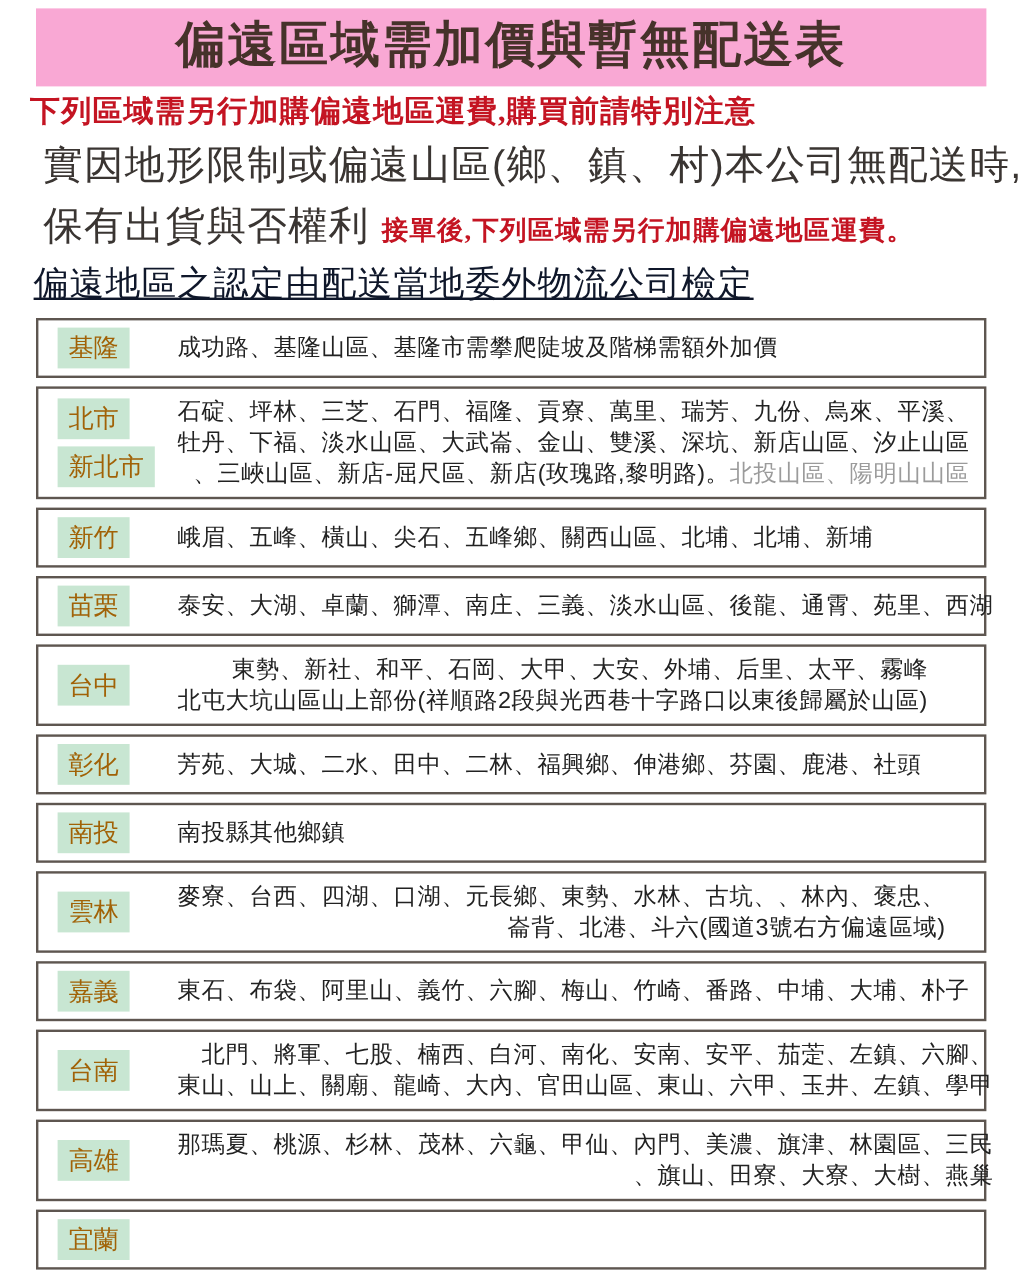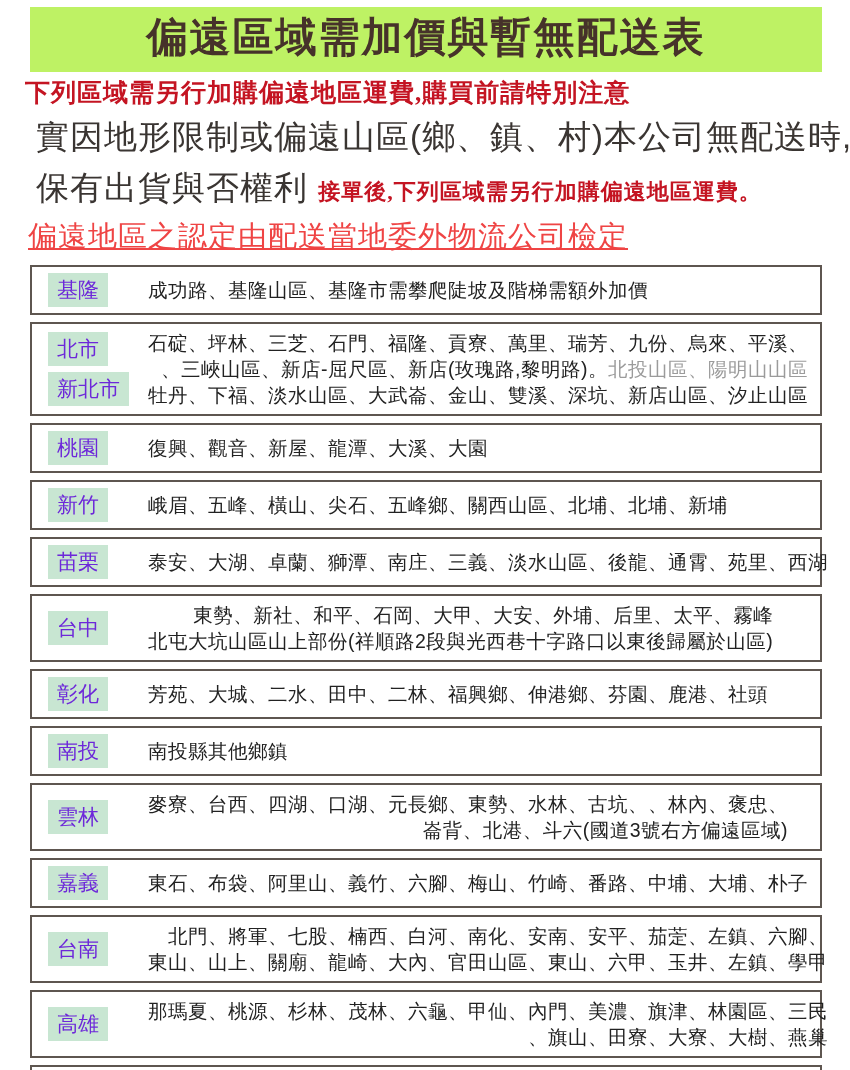--- a/index.html
+++ b/index.html
@@ -1,54 +1,54 @@
 <!DOCTYPE html>
 <html><head>
 <meta charset="utf-8">
 <style>
   html,body{margin:0;padding:0;}
   body{
     width:850px;height:1070px;background:#ffffff;overflow:hidden;
     font-family:"Liberation Sans","DejaVu Sans",sans-serif;
   }
   .title-band{
-    margin:7px 28px 0 30px;background:#bef264;text-align:center;
+    margin:7px 28px 0 30px;background:#f9a8d4;text-align:center;
     padding:3px 0 7px 0;
   }
   .title-band h1{
     margin:0;font-size:41px;font-weight:bold;color:#46322a;letter-spacing:2px;
   }
   .red-notice{
     margin:4px 0 0 25px;color:#c41422;font-weight:bold;font-size:25px;
     font-family:"Liberation Serif","DejaVu Serif",serif;letter-spacing:1px;
   }
   .big-line{
     margin:6px 0 0 36px;font-size:33px;color:#3a3532;letter-spacing:1px;white-space:nowrap;
   }
   .big-line .inline-red{
     font-size:22px;color:#c41422;font-weight:bold;
     font-family:"Liberation Serif","DejaVu Serif",serif;letter-spacing:1px;
   }
   .blue-line{
-    margin:6px 0 0 28px;font-size:29px;color:#ef4444;letter-spacing:1px;
+    margin:6px 0 0 28px;font-size:29px;color:#0f172a;letter-spacing:1px;
     text-decoration:underline;white-space:nowrap;
   }
   .rows{
     margin:8px 28px 0 30px;display:flex;flex-direction:column;gap:7px;
   }
   .row{
     border:2px solid #5e5650;background:#ffffff;display:flex;align-items:center;
     padding:6px 8px;gap:14px;
   }
   .labels{
     display:flex;flex-direction:column;gap:6px;align-items:flex-start;
     min-width:86px;padding-left:8px;flex:0 0 86px;
   }
   .label{
-    background:#c8e6d2;color:#6d28d9;font-size:21px;padding:3px 9px;white-space:nowrap;
+    background:#c8e6d2;color:#a16207;font-size:21px;padding:3px 9px;white-space:nowrap;
   }
   .content{
     font-size:19.5px;color:#222222;line-height:26px;letter-spacing:0.5px;
   }
   .content .line{white-space:nowrap;text-align:right;}
   .content .gray{color:#9b9b9b;}
 </style>
 </head>
 <body>
 
@@ -73,30 +73,22 @@
         <div class="line"><span>成功路、基隆山區、基隆市需攀爬陡坡及階梯需額外加價</span></div>
       </div>
     </div>
     <div class="row">
       <div class="labels">
         <div class="label">北市</div>
         <div class="label">新北市</div>
       </div>
       <div class="content">
         <div class="line"><span>石碇、坪林、三芝、石門、福隆、貢寮、萬里、瑞芳、九份、烏來、平溪、</span></div>
+        <div class="line"><span>牡丹、下福、淡水山區、大武崙、金山、雙溪、深坑、新店山區、汐止山區</span></div>
         <div class="line"><span>、三峽山區、新店-屈尺區、新店(玫瑰路,黎明路)。</span><span class="gray">北投山區、陽明山山區</span></div>
-        <div class="line"><span>牡丹、下福、淡水山區、大武崙、金山、雙溪、深坑、新店山區、汐止山區</span></div>
-      </div>
-    </div>
-    <div class="row">
-      <div class="labels">
-        <div class="label">桃園</div>
-      </div>
-      <div class="content">
-        <div class="line"><span>復興、觀音、新屋、龍潭、大溪、大園</span></div>
       </div>
     </div>
     <div class="row">
       <div class="labels">
         <div class="label">新竹</div>
       </div>
       <div class="content">
         <div class="line"><span>峨眉、五峰、橫山、尖石、五峰鄉、關西山區、北埔、北埔、新埔</span></div>
       </div>
     </div>

